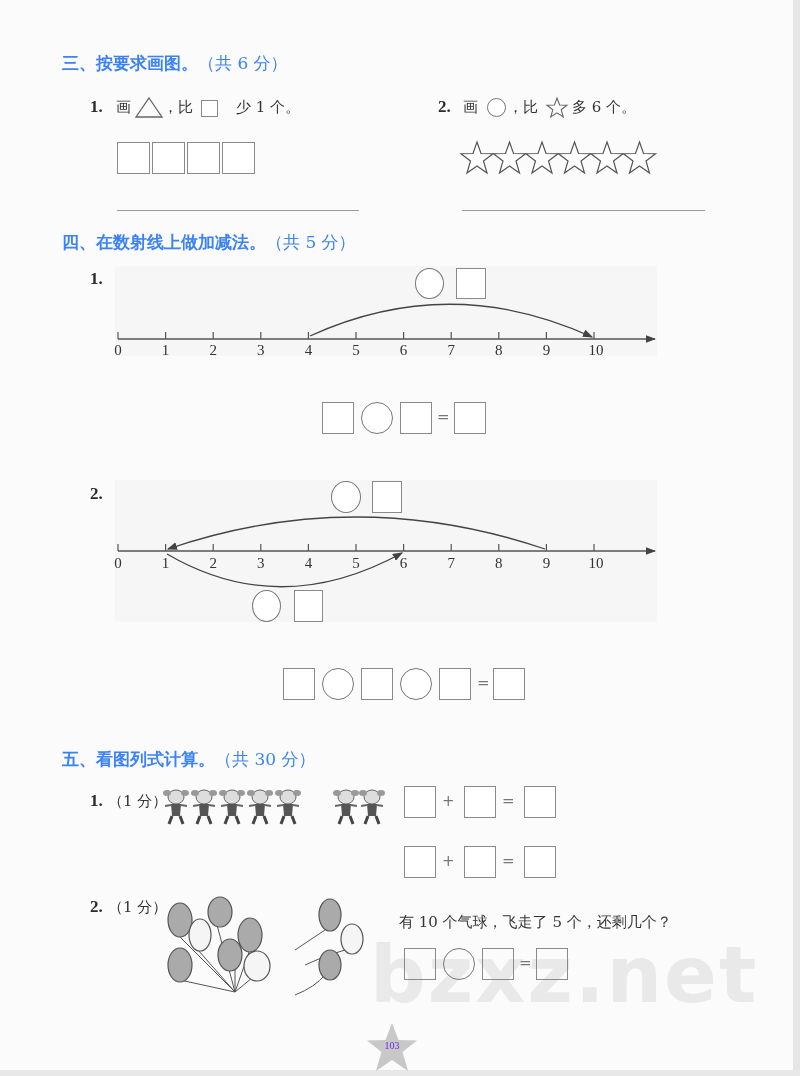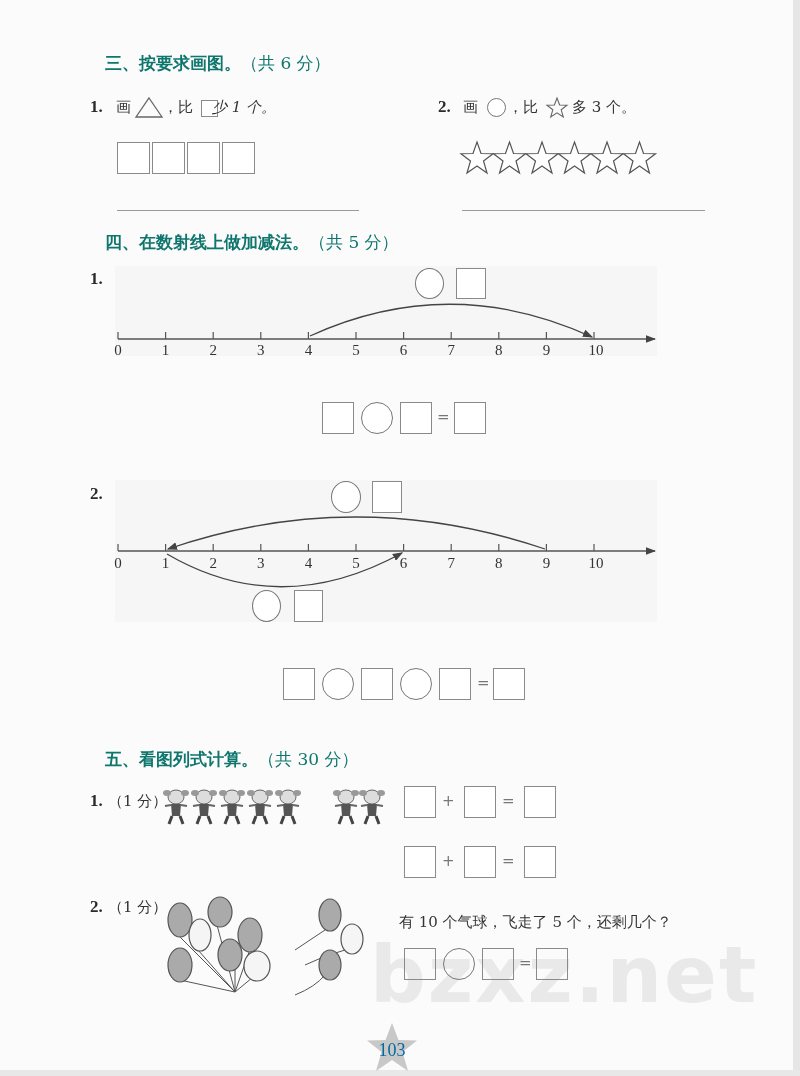--- a/index.html
+++ b/index.html
@@ -5,21 +5,21 @@
   html, body { margin: 0; padding: 0; }
   body {
     width: 800px; height: 1076px; position: relative; overflow: hidden;
     background: #fbfbfb;
     font-family: "DejaVu Serif", "Liberation Serif", serif;
     color: #2a2a2a;
   }
   .right-edge { position: absolute; left: 793px; top: 0; width: 7px; height: 1076px; background: #e6e6e6; }
   .bottom-edge { position: absolute; left: 0; top: 1070px; width: 800px; height: 6px; background: #e8e8e8; }
   .abs { position: absolute; }
-  .sec-title { font-family: "DejaVu Sans", "Liberation Sans", sans-serif; font-weight: bold; font-size: 17px; color: #0f766e; white-space: nowrap; margin-left: 43px; }
+  .sec-title { font-family: "DejaVu Sans", "Liberation Sans", sans-serif; font-weight: bold; font-size: 17px; color: #3b82f6; white-space: nowrap; }
   .sec-title .pts { font-family: "DejaVu Serif", "Liberation Serif", serif; font-weight: normal; }
   .qnum { font-family: "Liberation Serif", "DejaVu Serif", serif; font-weight: bold; font-size: 17px; }
   .qtext { font-family: "DejaVu Serif", "Liberation Serif", serif; font-size: 15px; color: #333; white-space: nowrap; }
   .box { position: absolute; border: 1.5px solid #8a8a8a; background: #fff; box-sizing: border-box; }
   .circ { position: absolute; border: 1.5px solid #777; border-radius: 50%; background: #fff; box-sizing: border-box; }
   .op { position: absolute; font-family: "DejaVu Sans", "Liberation Sans", sans-serif; font-size: 15px; color: #777; }
   .answer-line { position: absolute; height: 1px; background: #9a9a9a; }
   .tick-label { position: absolute; font-family: "Liberation Serif", "DejaVu Serif", serif; font-size: 15px; color: #333; transform: translateX(-50%); }
   .watermark { position: absolute; font-family: "DejaVu Sans", "Liberation Sans", sans-serif; font-weight: bold; font-size: 78px; color: rgba(200,200,200,0.35); letter-spacing: 2px; }
   svg { position: absolute; overflow: visible; }
@@ -34,38 +34,38 @@
   <span>三、按要求画图。</span><span class="pts">（共 6 分）</span>
 </div>
 
 <div class="abs qnum" style="left:90px; top:97px;">1.</div>
 <div class="abs qtext" style="left:116px; top:98px;">画</div>
 <svg style="left:134px; top:96px;" width="30" height="22">
   <polygon points="15,2 28,21 2,21" fill="none" stroke="#666" stroke-width="1.3"></polygon>
 </svg>
 <div class="abs qtext" style="left:163px; top:98px;">，比</div>
 <div class="box" style="left:201px; top:100px; width:17px; height:17px;"></div>
-<div class="abs qtext" style="left:212px; top:98px;font-style:italic;">少 1 个。</div>
+<div class="abs qtext" style="left:236px; top:98px;">少 1 个。</div>
 
 <div>
   <div class="box" style="left:117px; top:142px; width:33px; height:32px;"></div>
   <div class="box" style="left:152px; top:142px; width:33px; height:32px;"></div>
   <div class="box" style="left:187px; top:142px; width:33px; height:32px;"></div>
   <div class="box" style="left:222px; top:142px; width:33px; height:32px;"></div>
 </div>
 <div class="answer-line" style="left:117px; top:210px; width:242px;"></div>
 
 <div class="abs qnum" style="left:438px; top:97px;">2.</div>
 <div class="abs qtext" style="left:463px; top:98px;">画</div>
 <div class="circ" style="left:487px; top:98px; width:19px; height:19px;"></div>
 <div class="abs qtext" style="left:508px; top:98px;">，比</div>
 <svg style="left:546px; top:97px;" width="22" height="21">
   <polygon points="11,1 13.6,8 21,8.2 15.2,12.8 17.3,20 11,15.8 4.7,20 6.8,12.8 1,8.2 8.4,8" fill="none" stroke="#666" stroke-width="1.1"></polygon>
 </svg>
-<div class="abs qtext" style="left:572px; top:98px;">多 3 个。</div>
+<div class="abs qtext" style="left:572px; top:98px;">多 6 个。</div>
 
 <svg style="left:460px; top:141px;" width="200" height="36">
   <g fill="#fff" stroke="#555" stroke-width="1.2">
     <polygon transform="translate(0,0)" points="17,1 21,12.5 33,12.7 23.5,20 27,32 17,25 7,32 10.5,20 1,12.7 13,12.5"></polygon>
     <polygon transform="translate(32.5,0)" points="17,1 21,12.5 33,12.7 23.5,20 27,32 17,25 7,32 10.5,20 1,12.7 13,12.5"></polygon>
     <polygon transform="translate(65,0)" points="17,1 21,12.5 33,12.7 23.5,20 27,32 17,25 7,32 10.5,20 1,12.7 13,12.5"></polygon>
     <polygon transform="translate(97.5,0)" points="17,1 21,12.5 33,12.7 23.5,20 27,32 17,25 7,32 10.5,20 1,12.7 13,12.5"></polygon>
     <polygon transform="translate(130,0)" points="17,1 21,12.5 33,12.7 23.5,20 27,32 17,25 7,32 10.5,20 1,12.7 13,12.5"></polygon>
     <polygon transform="translate(162.5,0)" points="17,1 21,12.5 33,12.7 23.5,20 27,32 17,25 7,32 10.5,20 1,12.7 13,12.5"></polygon>
   </g>
@@ -262,13 +262,13 @@
   <div class="box" style="left:404px; top:948px; width:32px; height:32px; background:transparent;"></div>
   <div class="circ" style="left:443px; top:948px; width:32px; height:32px; background:transparent;"></div>
   <div class="box" style="left:482px; top:948px; width:32px; height:32px; background:transparent;"></div>
   <div class="op" style="left:519px; top:954px;">=</div>
   <div class="box" style="left:536px; top:948px; width:32px; height:32px; background:transparent;"></div>
 </div>
 
 <svg style="left:364px; top:1022px;" width="56" height="50">
   <polygon points="28,1 34.5,18 53,18.5 38.5,30 44,49 28,38 12,49 17.5,30 3,18.5 21.5,18" fill="#c8c8c8"></polygon>
 </svg>
-<div class="abs" style="left:376px; top:1040px; width:32px; text-align:center; font-family:'Liberation Serif','DejaVu Serif',serif; font-size:18px; color:#0369a1;">103</div>
+<div class="abs" style="left:376px; top:1040px; width:32px; text-align:center; font-family:'Liberation Serif','DejaVu Serif',serif; font-size:10px; color:#6d28d9;">103</div>
 
 </body></html>

